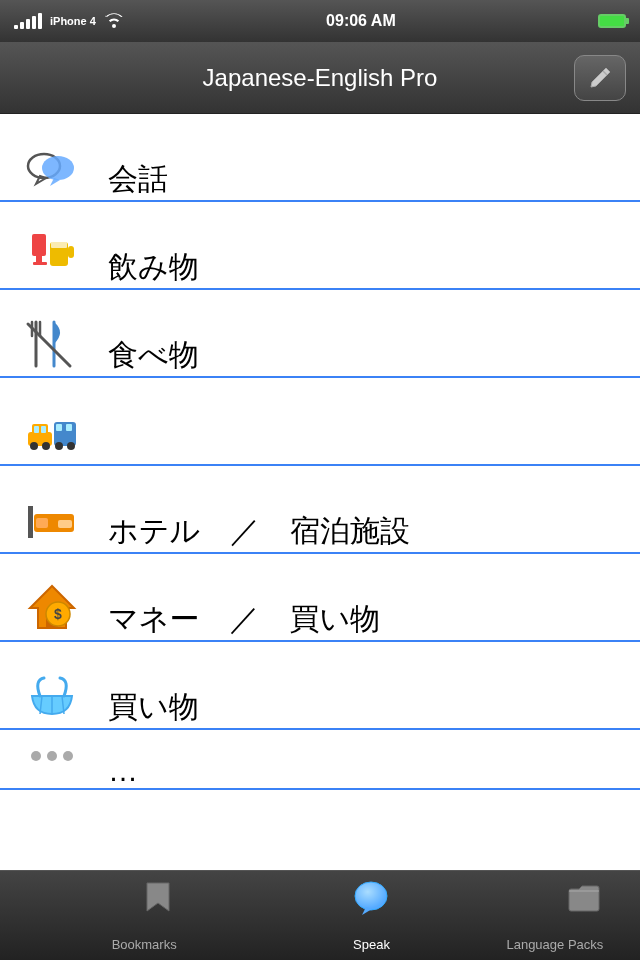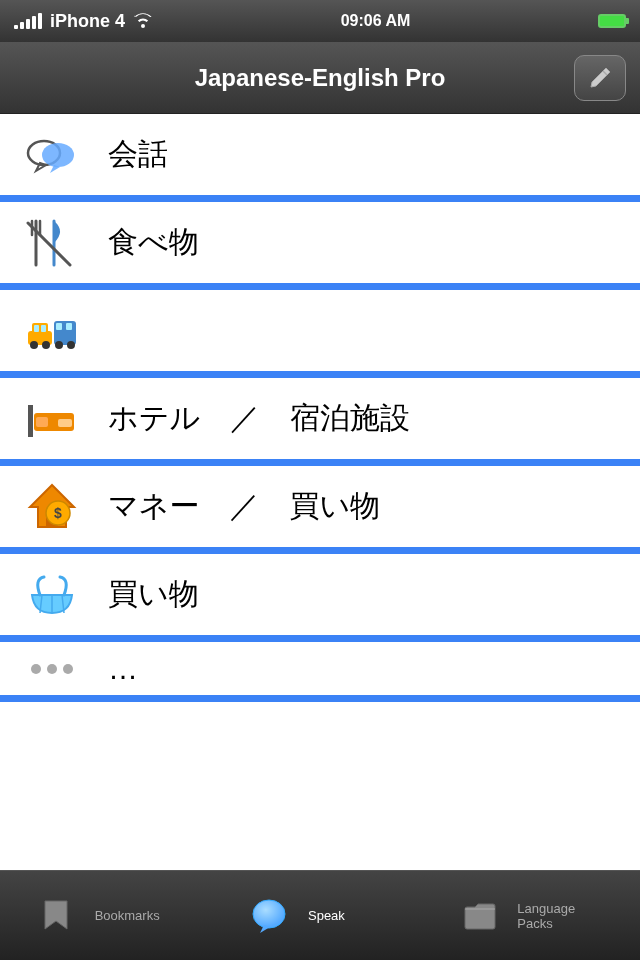--- a/index.html
+++ b/index.html
@@ -19,21 +19,21 @@
       display: flex;
       align-items: center;
       justify-content: space-between;
       padding: 0 14px;
       color: #fff;
     }
     .status-left {
       display: flex;
       align-items: center;
       gap: 8px;
-      font-size: 18px;
+      font-size: 11px;
       font-weight: 600;
     }
     .signal-bars {
       display: flex;
       align-items: flex-end;
       gap: 2px;
       height: 16px;
     }
     .bar {
       width: 4px;
@@ -80,21 +80,21 @@
       background: linear-gradient(to bottom, #555 0%, #333 100%);
       display: flex;
       align-items: center;
       justify-content: center;
       position: relative;
       border-bottom: 1px solid #222;
     }
     .nav-title {
       color: #fff;
       font-size: 24px;
-      font-weight: bold;
+      font-weight: normal;
       text-align: center;
     }
     .nav-button {
       position: absolute;
       right: 14px;
       width: 52px;
       height: 46px;
       background: linear-gradient(to bottom, #666, #444);
       border-radius: 10px;
       border: 1px solid #888;
@@ -109,24 +109,24 @@
     }
 
     
     #list {
       width: 640px;
       background: #fff;
       overflow: hidden;
     }
     .list-item {
       display: flex;
-      align-items: center;
+      align-items: flex-end;
       height: 88px;
       padding: 0 20px;
-      border-bottom: 7px solid #3b82f6;
+      border-bottom: 2px solid #3b82f6;
       cursor: pointer;
     }
     .item-icon {
       width: 64px;
       height: 64px;
       display: flex;
       align-items: center;
       justify-content: center;
       flex-shrink: 0;
       margin-right: 24px;
@@ -145,22 +145,22 @@
       width: 640px;
       height: 90px;
       background: linear-gradient(to bottom, #444, #222);
       border-top: 1px solid #555;
       display: flex;
       align-items: center;
       justify-content: space-around;
     }
     .tab-item {
       display: flex;
-      flex-direction: row;
-      align-items: center;
+      flex-direction: column;
+      align-items: flex-end;
       gap: 20px;
       cursor: pointer;
       width: 140px;
     }
     .tab-icon {
       width: 38px;
       height: 38px;
       display: flex;
       align-items: center;
       justify-content: center;
@@ -221,20 +221,35 @@
         <ellipse cx="20" cy="26" rx="16" ry="12" fill="none" stroke="#555" stroke-width="2.5"></ellipse>
         <polygon points="16,36 12,44 22,38" fill="none" stroke="#555" stroke-width="2"></polygon>
 
         <ellipse cx="34" cy="28" rx="16" ry="12" fill="#6af" opacity="0.85"></ellipse>
         <polygon points="30,38 26,46 36,40" fill="#6af" opacity="0.85"></polygon>
       </svg>
     </div>
     <span class="item-label">会話</span>
   </div>
 
+  <div class="list-item">
+    <div class="item-icon">
+      <svg width="56" height="56" viewBox="0 0 56 56">
+
+        <rect x="8" y="6" width="14" height="22" rx="2" fill="#e44"></rect>
+        <rect x="12" y="28" width="6" height="6" fill="#e44"></rect>
+        <rect x="9" y="34" width="14" height="3" rx="1" fill="#e44"></rect>
+
+        <rect x="26" y="14" width="18" height="24" rx="3" fill="#eb0"></rect>
+        <rect x="44" y="18" width="6" height="12" rx="3" fill="#eb0"></rect>
+        <rect x="27" y="14" width="16" height="6" rx="1" fill="#fff" opacity="0.7"></rect>
+      </svg>
+    </div>
+    <span class="item-label">飲み物</span>
+  </div>
 
   <div class="list-item">
     <div class="item-icon">
       <svg width="56" height="56" viewBox="0 0 56 56">
 
         <line x1="12" y1="6" x2="12" y2="50" stroke="#555" stroke-width="3" stroke-linecap="round"></line>
         <line x1="8" y1="6" x2="8" y2="20" stroke="#555" stroke-width="2.5" stroke-linecap="round"></line>
         <line x1="16" y1="6" x2="16" y2="20" stroke="#555" stroke-width="2.5" stroke-linecap="round"></line>
 
         <line x1="30" y1="6" x2="30" y2="50" stroke="#48c" stroke-width="3" stroke-linecap="round"></line>

